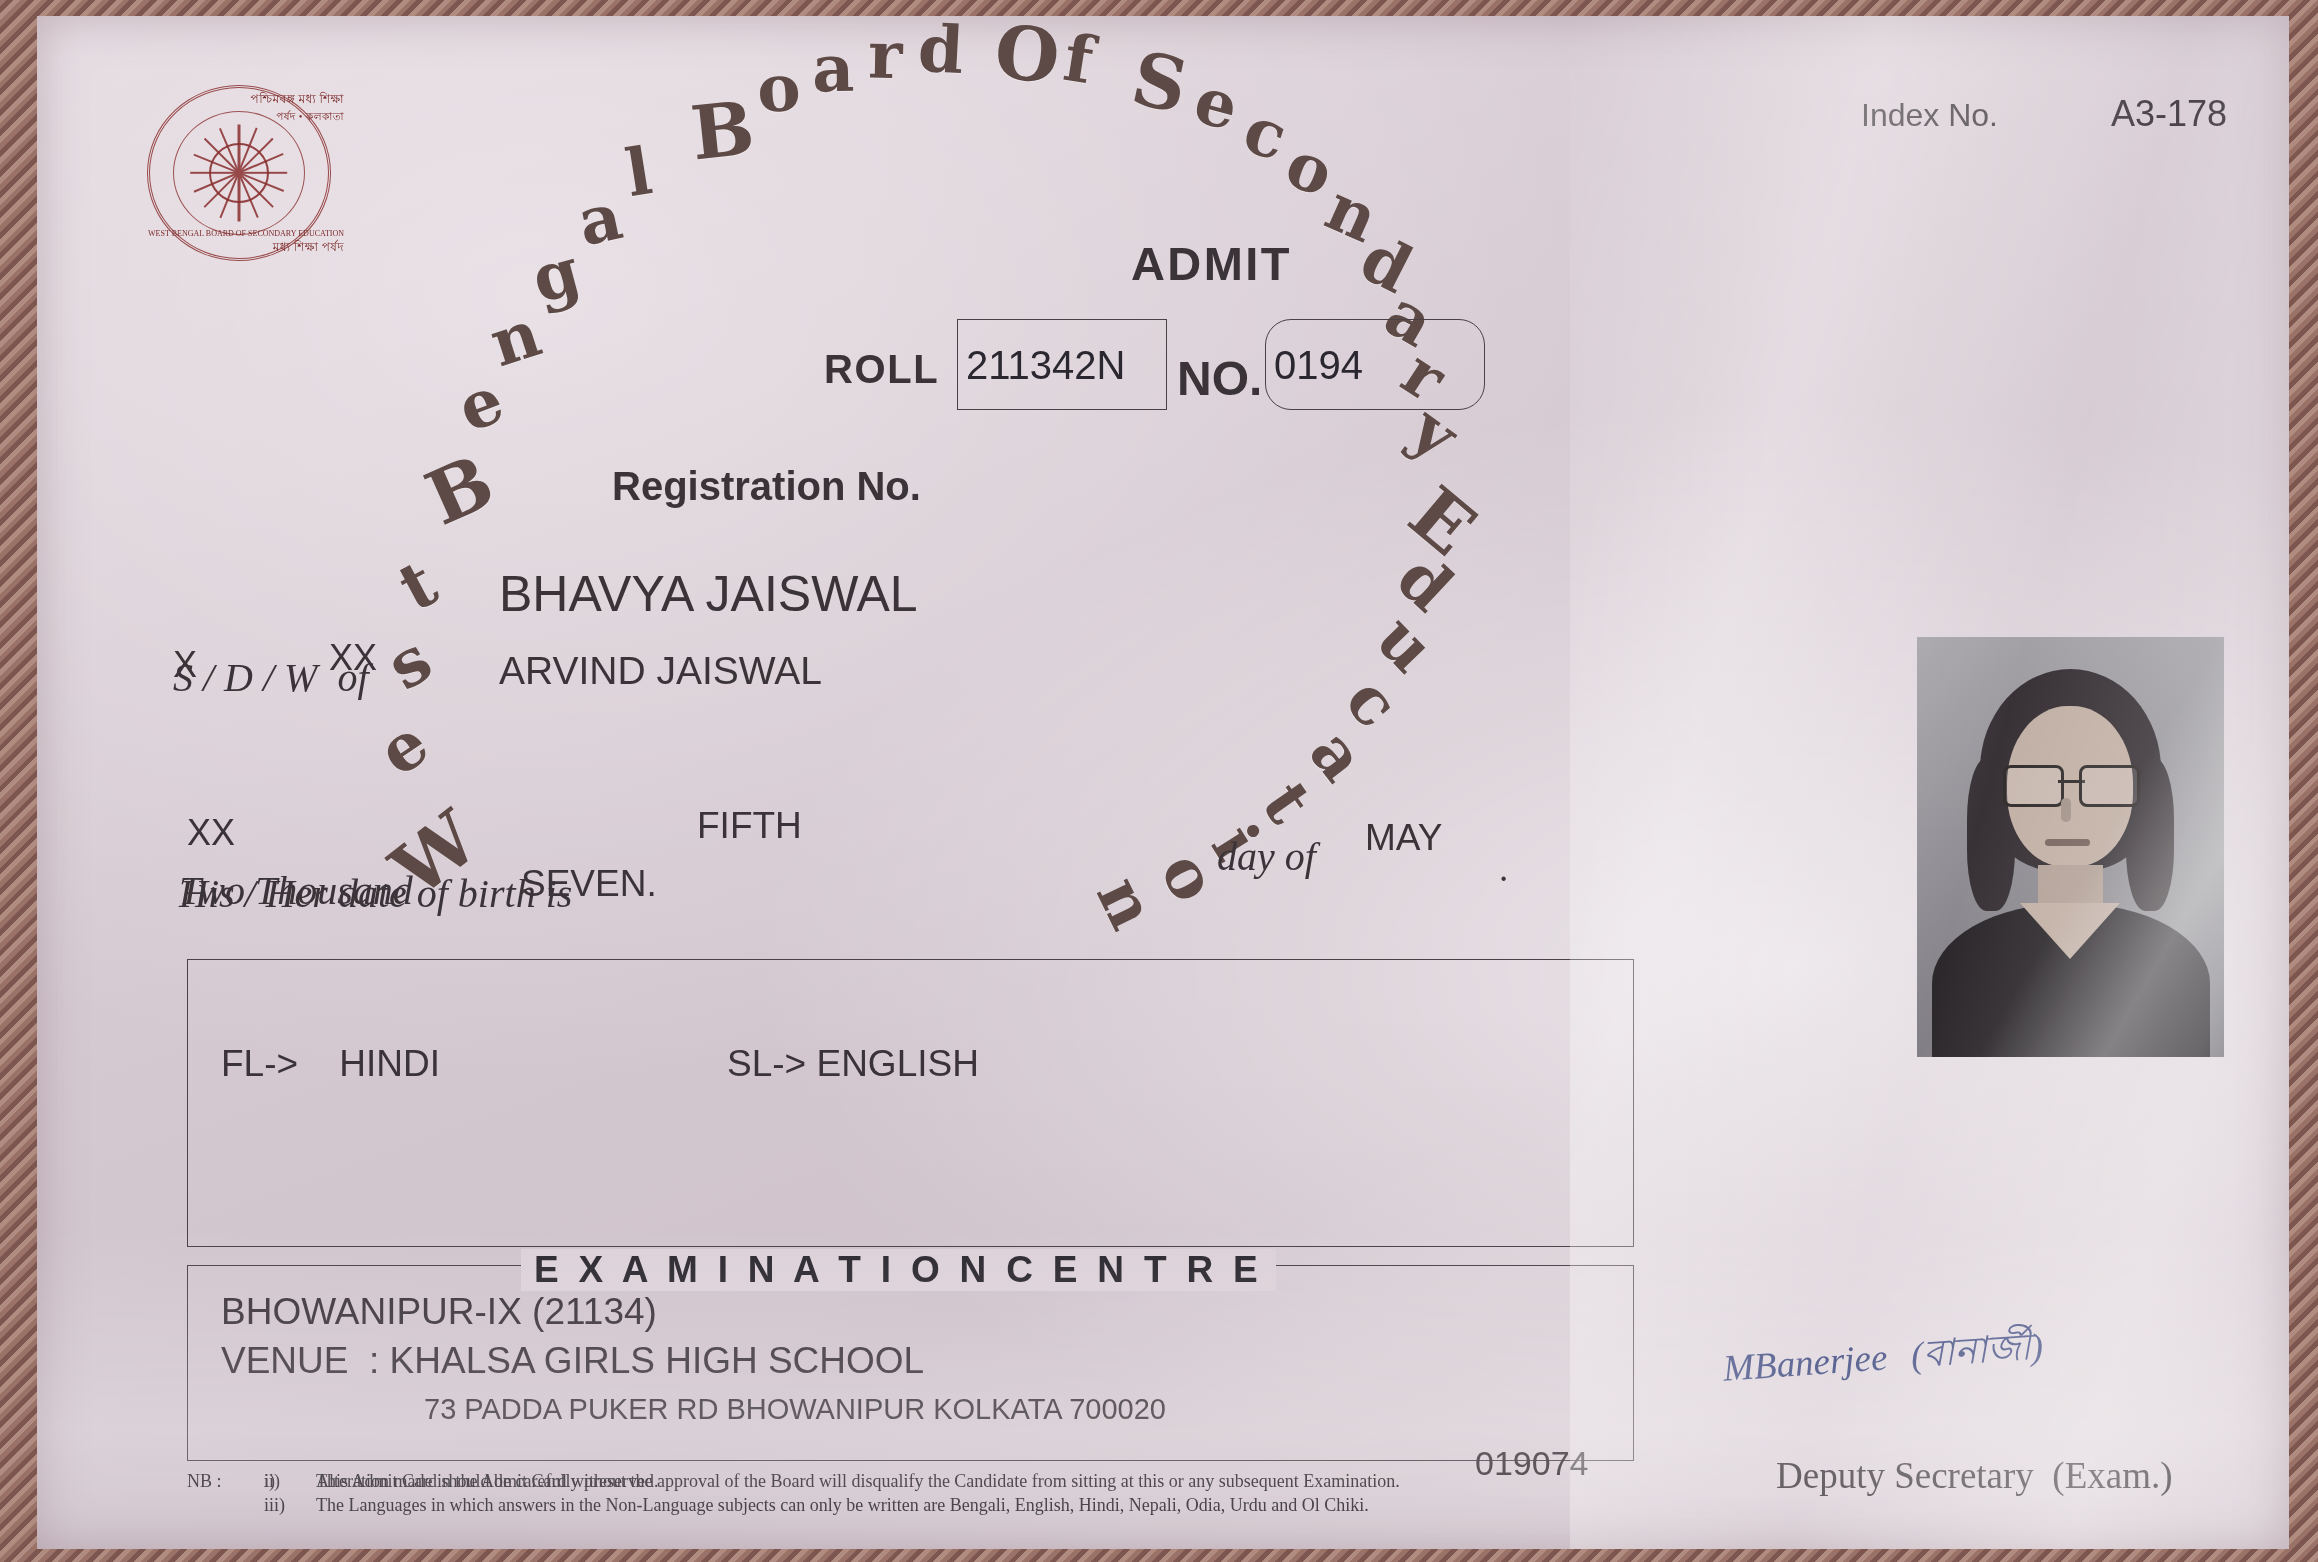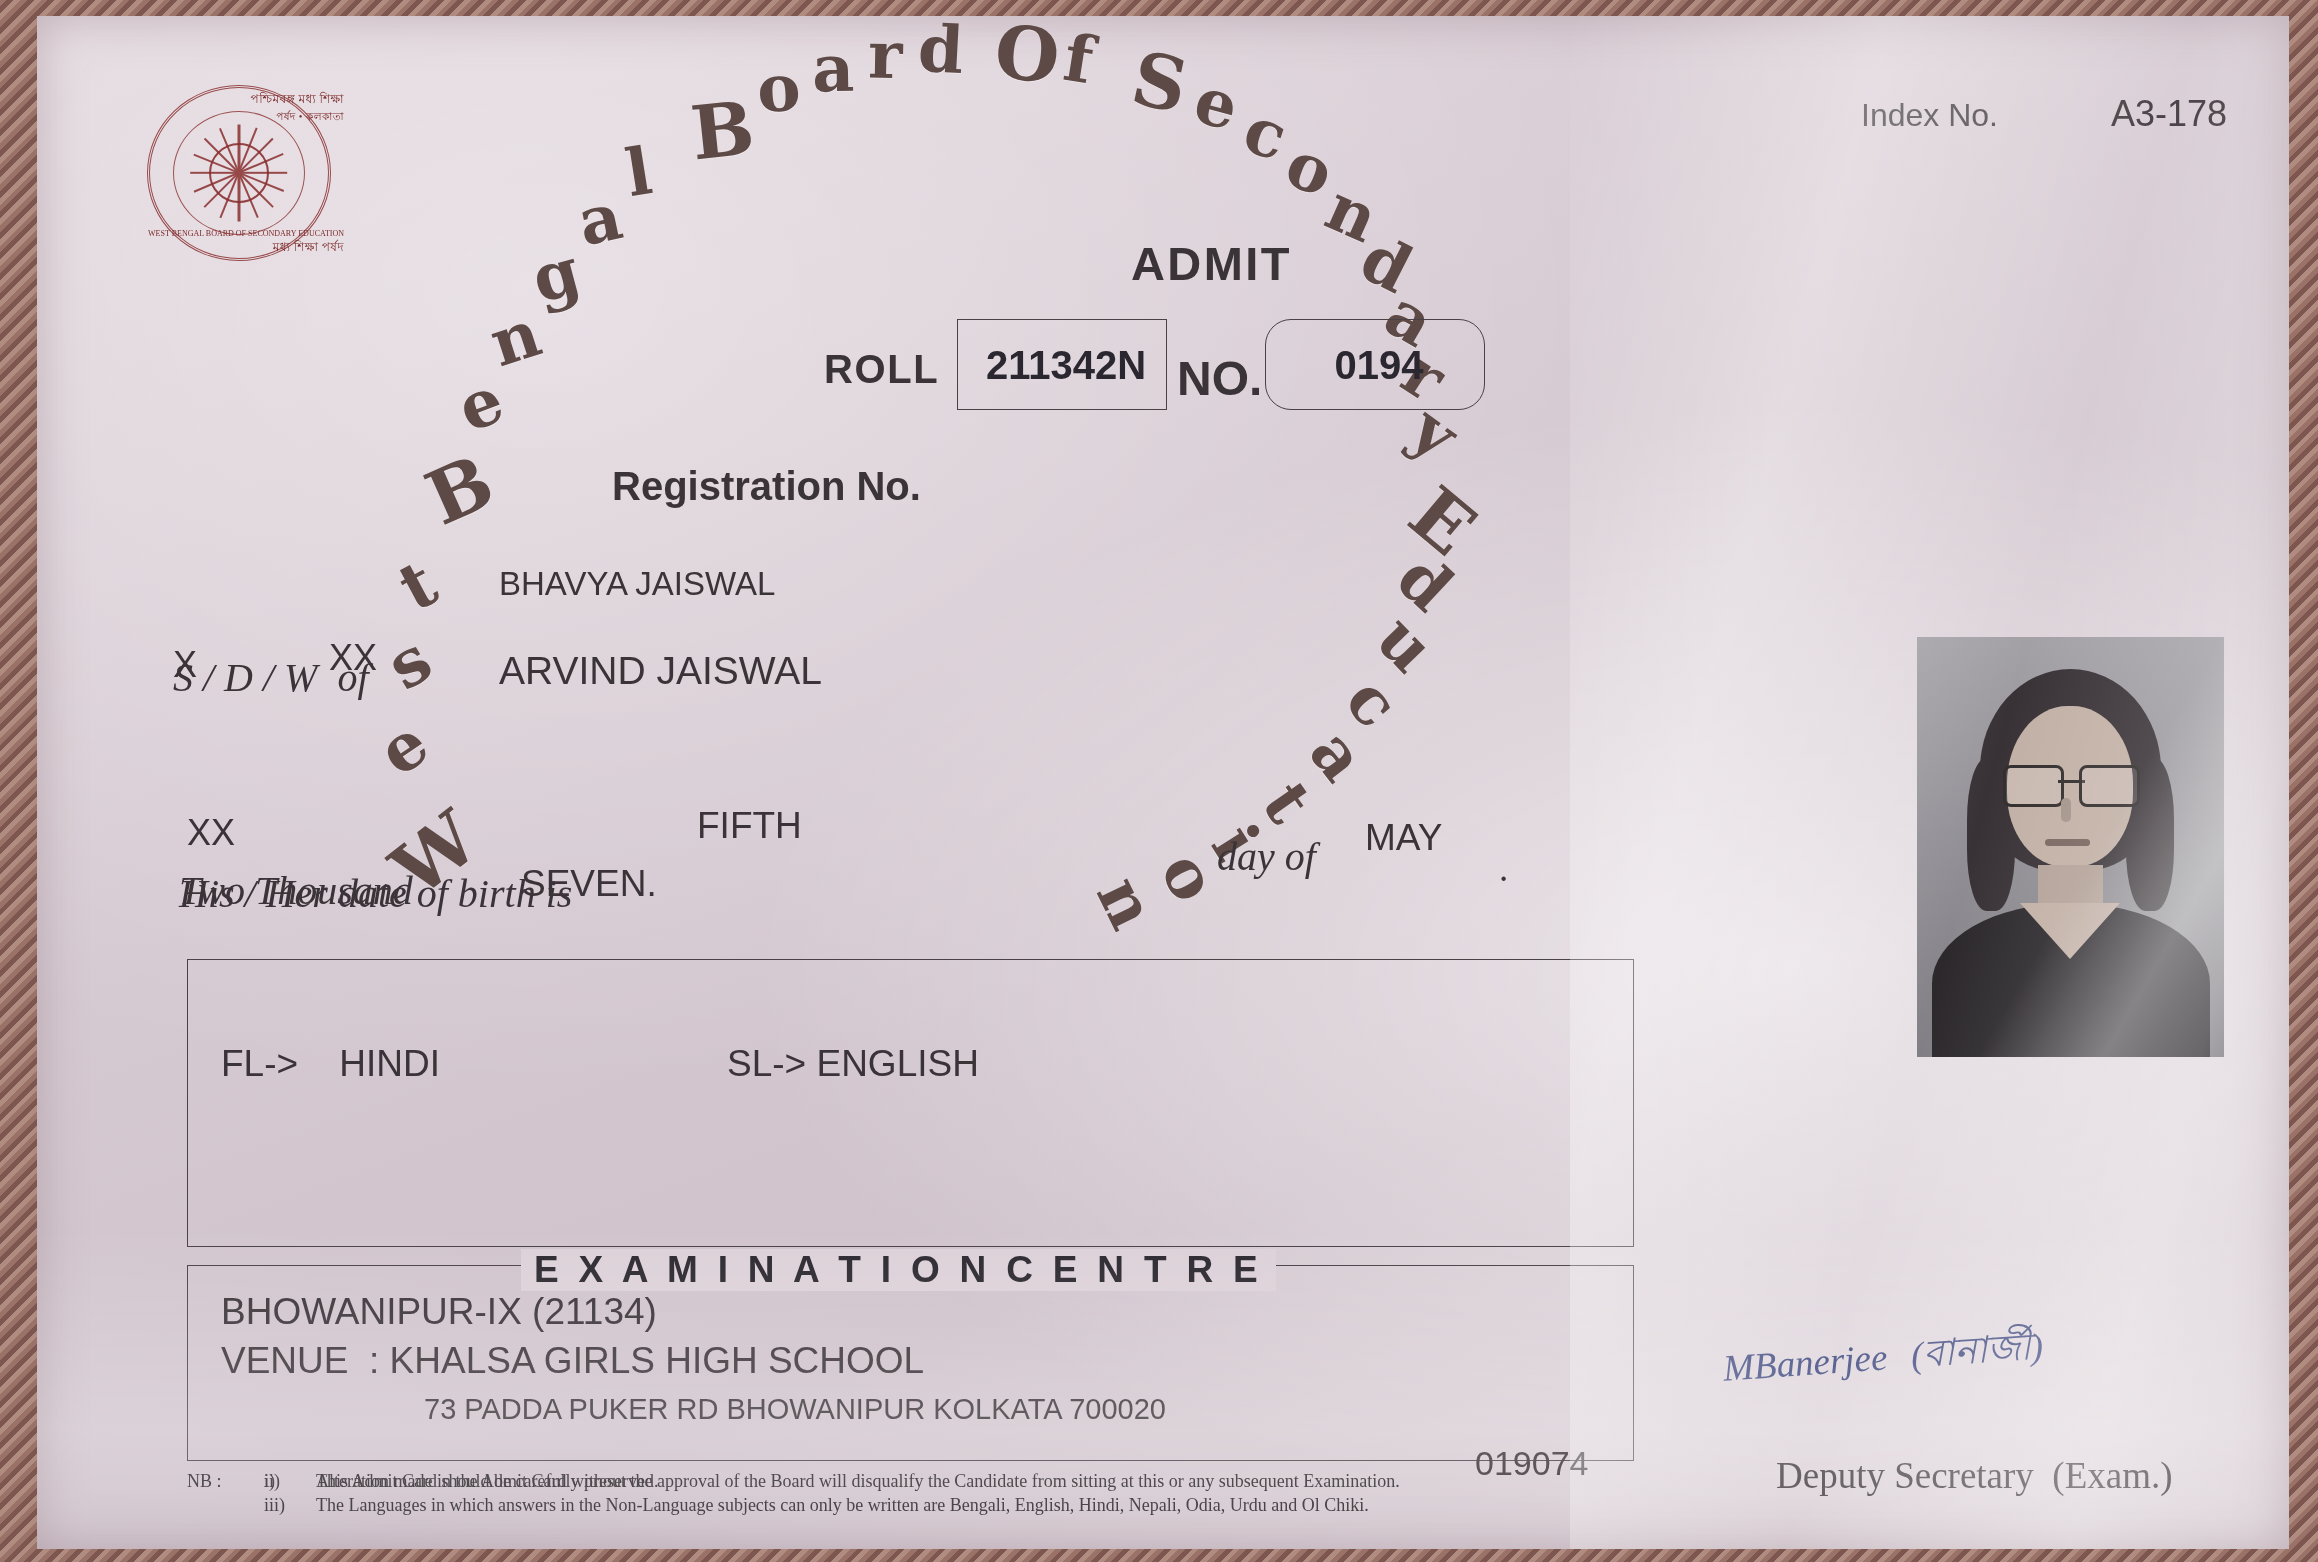--- a/index.html
+++ b/index.html
@@ -88,21 +88,21 @@
   
   .t{position:absolute;white-space:pre;color:#3a3338;}
   .serif{font-family:"Liberation Serif",serif;}
   .sans{font-family:"Liberation Sans",sans-serif;}
   .it{font-style:italic;}
   .bx{
     position:absolute;border:1.6px solid #4a4147;background:transparent;
   }
   .bx > span{
     position:absolute;left:8px;right:0;top:50%;transform:translateY(-50%);
-    text-align:center;font-family:"Liberation Sans",sans-serif;color:#2b2730;font-weight:bold;
+    font-family:"Liberation Sans",sans-serif;color:#2b2730;
   }
 
   
   .photo{
     position:absolute;left:1880px;top:621px;width:307px;height:420px;
     background:linear-gradient(170deg,#8e8c90 0%,#6f6d72 40%,#85838a 100%);
     overflow:hidden;
     filter:contrast(1.05);
   }
   .photo .bg{position:absolute;inset:0;background:linear-gradient(180deg,#9a989d,#76747a);}
@@ -244,21 +244,21 @@
   <div class="bx" style="left:920px;top:303px;width:208px;height:89px;">
     <span style="font-size:40px;">211342N</span>
   </div>
   <div class="t sans" style="left:1140px;top:335px;font-size:48px;font-weight:700;">NO.</div>
   <div class="bx" style="left:1228px;top:303px;width:218px;height:89px;border-radius:26px;">
     <span style="font-size:40px;">0194</span>
   </div>
 
   <div class="t sans" style="left:575px;top:448px;font-size:40px;font-weight:700;">Registration No.</div>
 
-  <div class="t sans" style="left:462px;top:549px;font-size:33px;">BHAVYA JAISWAL</div>
+  <div class="t sans" style="left:462px;top:549px;font-size:50px;">BHAVYA JAISWAL</div>
 
   <div class="t serif it" style="left:136px;top:638px;font-size:40px;">S / D / W  of</div>
   <div class="strike" style="left:136px;top:628px;font-size:36px;">X</div>
   <div class="strike" style="left:292px;top:621px;font-size:36px;">XX</div>
   <div class="t sans" style="left:462px;top:633px;font-size:39px;">ARVIND JAISWAL</div>
 
 
   <div class="t serif it" style="left:142px;top:854px;font-size:40px;">His / Her date of birth is</div>
   <div class="strike" style="left:150px;top:796px;font-size:36px;">XX</div>
   <div class="t sans" style="left:660px;top:789px;font-size:37px;">FIFTH</div>

